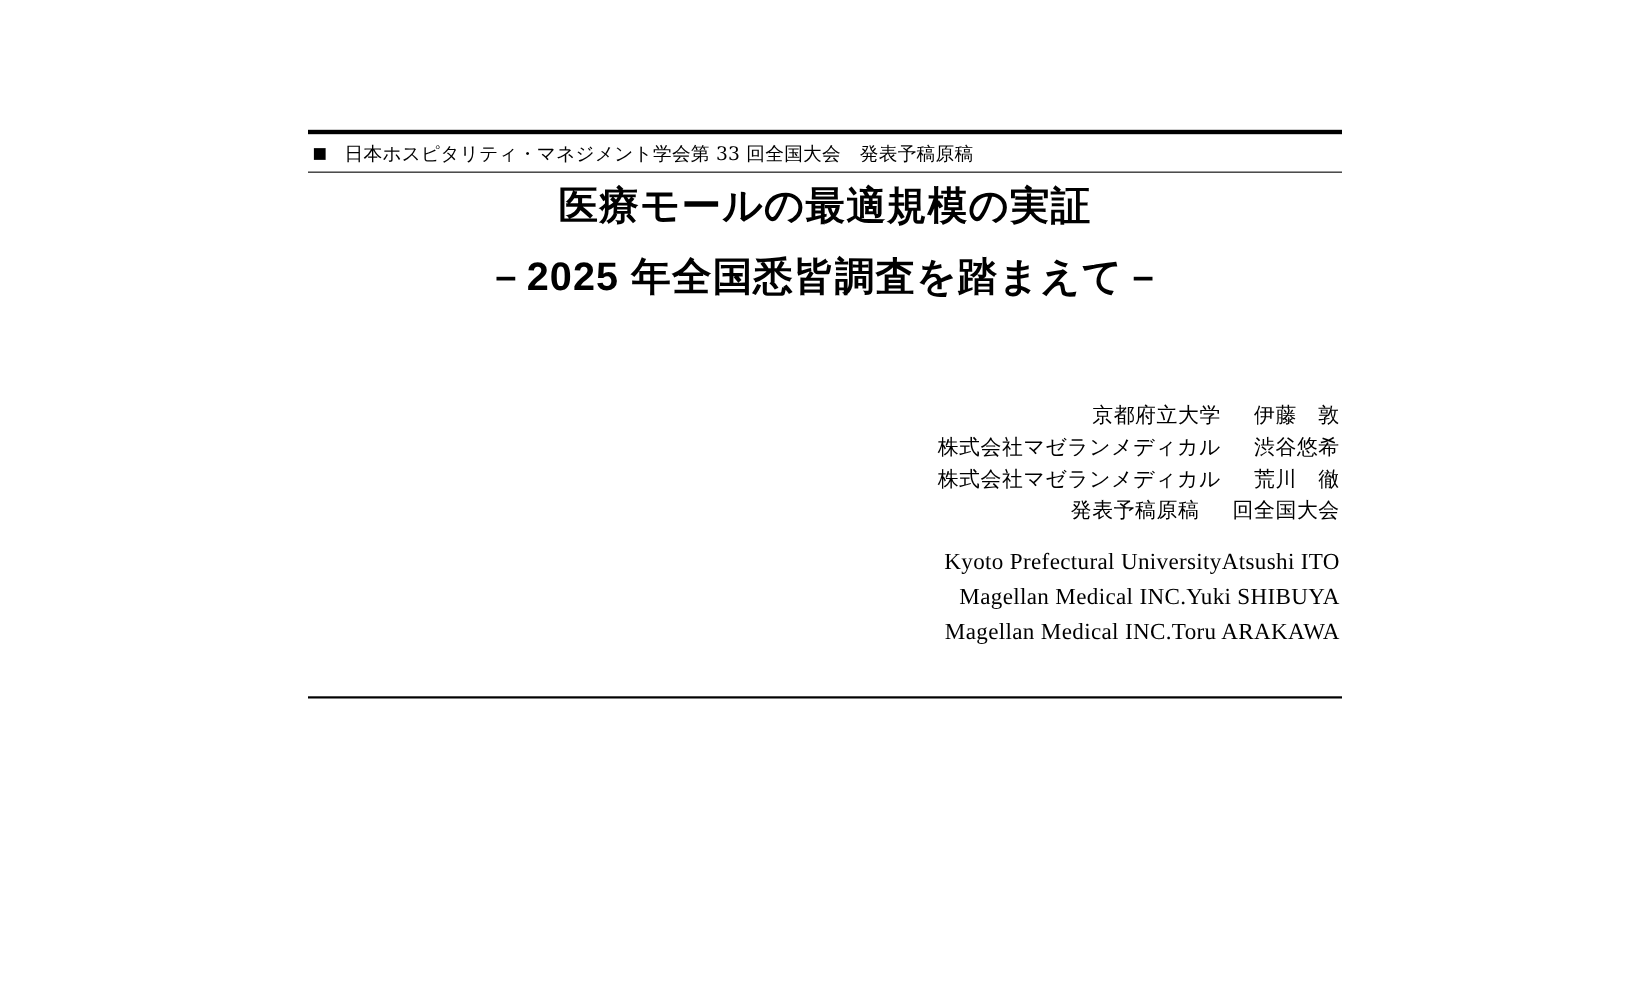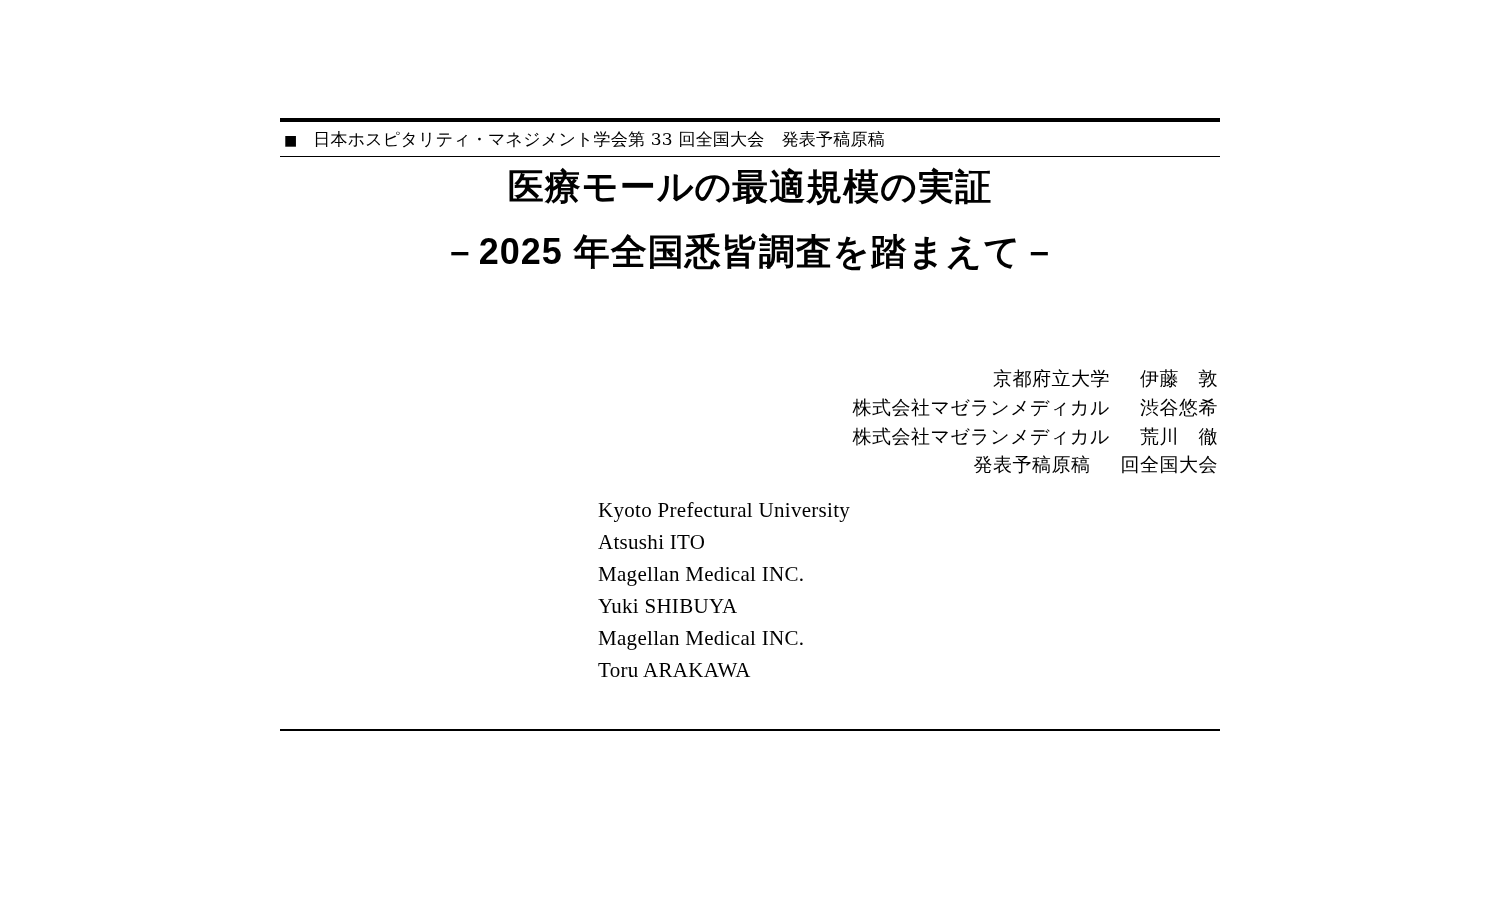--- a/index.html
+++ b/index.html
@@ -107,21 +107,20 @@
     font-size: 21px;
     line-height: 1.52;
     width: 620px;
     margin-left: auto;
     margin-right: 2px;
   }
   .authors-en .row {
     display: flex;
     justify-content: flex-end;
     white-space: nowrap;
-    flex-direction: column;
   }
   .authors-en .org-en {
     letter-spacing: 0.3px;
   }
   .authors-en .name-en {
     letter-spacing: 0.3px;
   }
 
   .footer-rule {
     margin-top: 42px;

